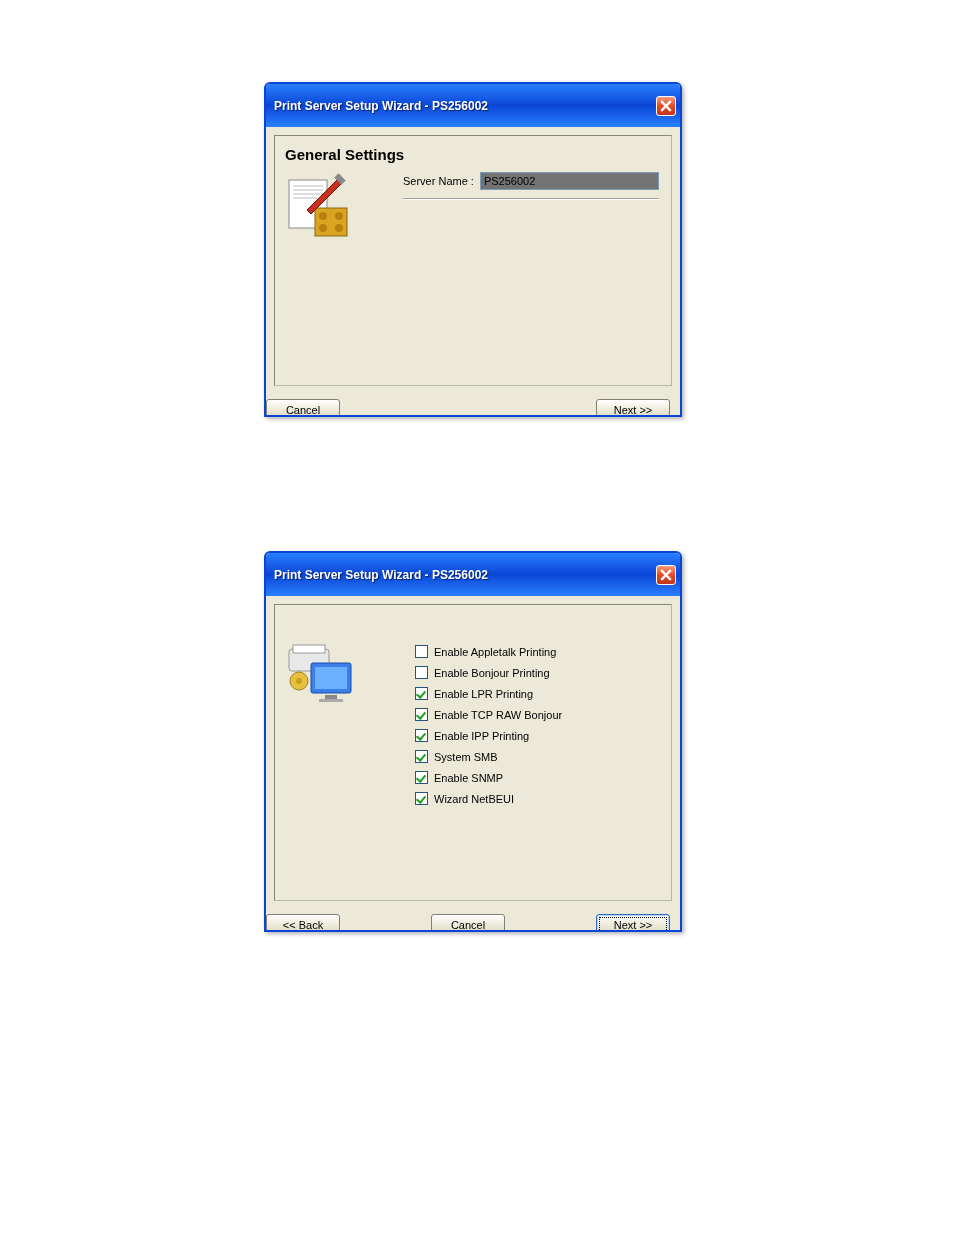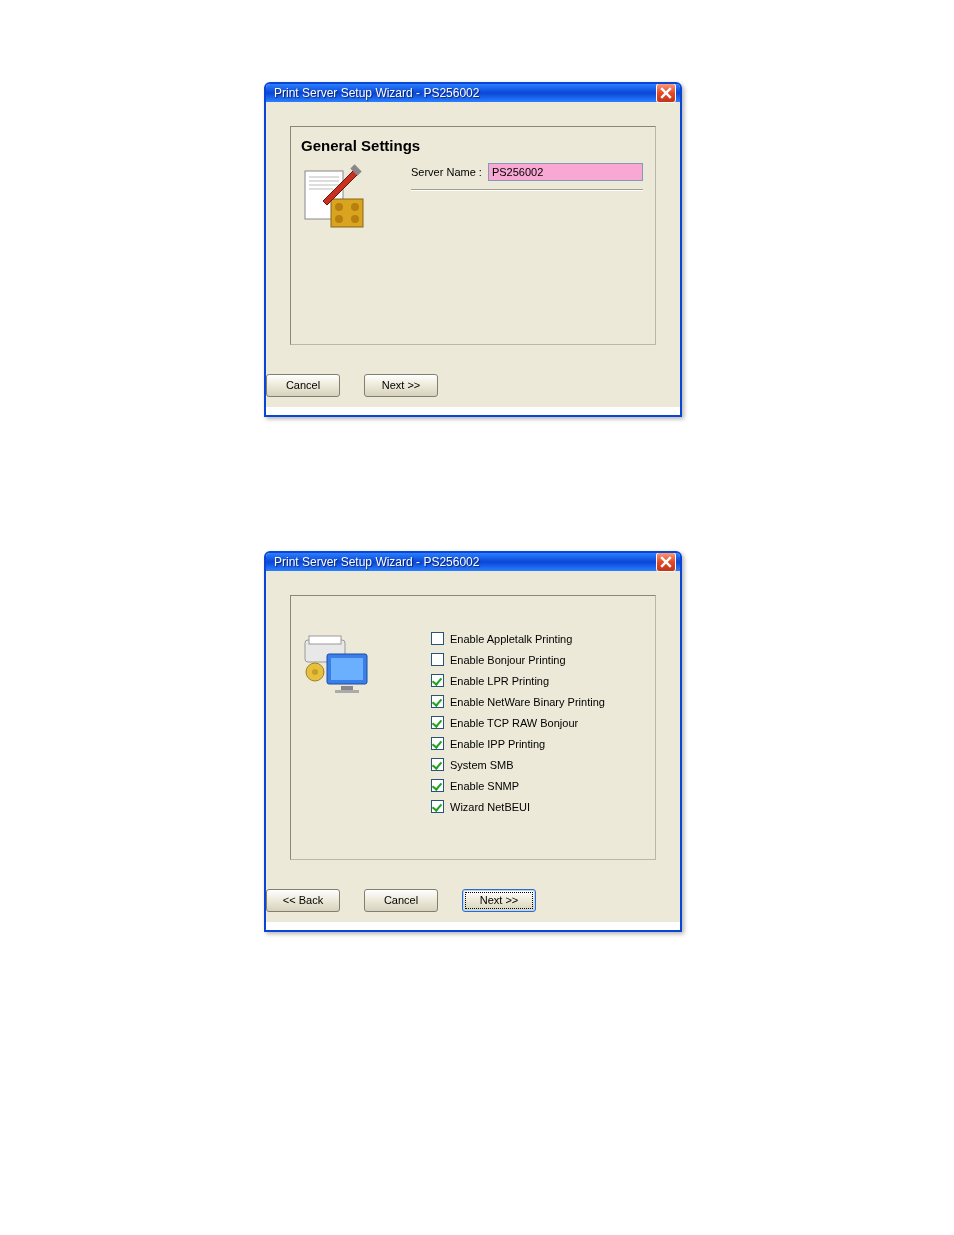--- a/index.html
+++ b/index.html
@@ -17,28 +17,28 @@
     position: absolute;
     width: 418px;
     border: 2px solid #0A46D6;
     border-radius: 6px 6px 0 0;
     box-shadow: 2px 2px 4px rgba(0,0,0,0.3);
     overflow: hidden;
   }
   .dialog1 { left: 264px; top: 82px; height: 335px; }
   .dialog2 { left: 264px; top: 551px; height: 381px; }
   .titlebar {
-    height: 18px;
+    height: 43px;
     background: linear-gradient(to bottom, #2A7FFF 0%, #0A46D6 50%, #2A7FFF 100%);
     display: flex;
     align-items: center;
     justify-content: space-between;
     padding: 0 4px 0 8px;
     color: #fff;
-    font-weight: normal;
+    font-weight: bold;
     font-size: 12px;
     text-shadow: 1px 1px 1px rgba(0,0,30,0.6);
   }
   .close-btn {
     width: 20px;
     height: 20px;
     background: linear-gradient(to bottom, #F89A7E 0%, #E74824 50%, #C1351A 100%);
     border: 1px solid #fff;
     border-radius: 3px;
     display: flex;
@@ -49,21 +49,21 @@
     cursor: pointer;
   }
   .close-btn svg { width: 12px; height: 12px; }
   .dialog-body {
     background: #ECE9D8;
     height: calc(100% - 26px);
     display: flex;
     flex-direction: column;
   }
   .content-panel {
-    margin: 24px;
+    margin: 8px;
     flex: 1;
     border: 1px solid #B8B8A8;
     border-top-color: #888878;
     border-left-color: #888878;
     background: #ECE9D8;
     padding: 10px;
     position: relative;
   }
   .section-title {
     font-family: Arial, sans-serif;
@@ -74,59 +74,59 @@
   }
   .icon-area {
     position: absolute;
     left: 12px;
     top: 36px;
     width: 70px;
     height: 70px;
   }
   .form-area {
     position: absolute;
-    left: 120px;
+    left: 128px;
     top: 36px;
     right: 12px;
   }
   .form-row {
     display: flex;
     align-items: center;
     margin-bottom: 6px;
   }
   .form-label {
     font-size: 11px;
     color: #000;
     margin-right: 6px;
     white-space: nowrap;
   }
   .text-input {
     border: 1px solid #7F9DB9;
-    background: #f9a8d4;
+    background: #737373;
     height: 18px;
     padding: 1px 3px;
     font-family: Tahoma, Arial, sans-serif;
     font-size: 11px;
     width: 180px;
   }
   .hr-line {
     border-top: 1px solid #A0A090;
     border-bottom: 1px solid #fff;
     margin-top: 8px;
     width: 100%;
   }
   .checkbox-list {
     position: absolute;
     left: 140px;
     top: 32px;
     right: 12px;
   }
   .checkbox-row {
     display: flex;
-    align-items: center;
+    align-items: flex-end;
     height: 21px;
     font-size: 11px;
     color: #000;
   }
   .cb {
     width: 13px;
     height: 13px;
     border: 1px solid #28537A;
     background: #fff;
     margin-right: 6px;
@@ -143,21 +143,21 @@
     width: 4px;
     height: 7px;
     border-right: 2px solid #21A121;
     border-bottom: 2px solid #21A121;
     transform: rotate(40deg);
   }
   .button-row {
     height: 38px;
     display: flex;
     align-items: center;
-    justify-content: flex-start;
+    justify-content: space-between;
     padding: 0 10px 6px 0;
     gap: 24px;
   }
   .xp-button {
     min-width: 74px;
     height: 23px;
     background: linear-gradient(to bottom, #fff 0%, #ECE9D8 50%, #D6D2BE 100%);
     border: 1px solid #808070;
     border-radius: 3px;
     font-family: Tahoma, Arial, sans-serif;
@@ -251,24 +251,20 @@
           <div class="checkbox-row">
             <span class="cb"></span>
             <span>Enable Bonjour Printing</span>
           </div>
           <div class="checkbox-row">
             <span class="cb checked"></span>
             <span>Enable LPR Printing</span>
           </div>
           <div class="checkbox-row">
             <span class="cb checked"></span>
-            <span>Enable NetWare Binary Printing</span>
-          </div>
-          <div class="checkbox-row">
-            <span class="cb checked"></span>
             <span>Enable TCP RAW Bonjour</span>
           </div>
           <div class="checkbox-row">
             <span class="cb checked"></span>
             <span>Enable IPP Printing</span>
           </div>
           <div class="checkbox-row">
             <span class="cb checked"></span>
             <span>System SMB</span>
           </div>

